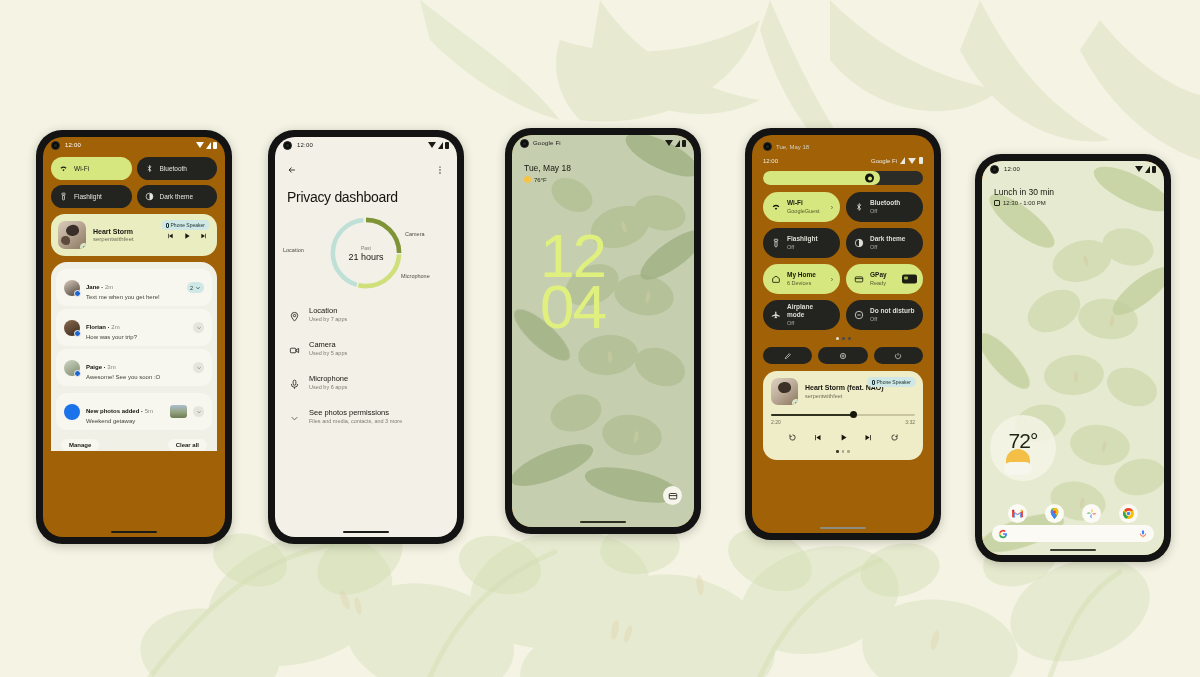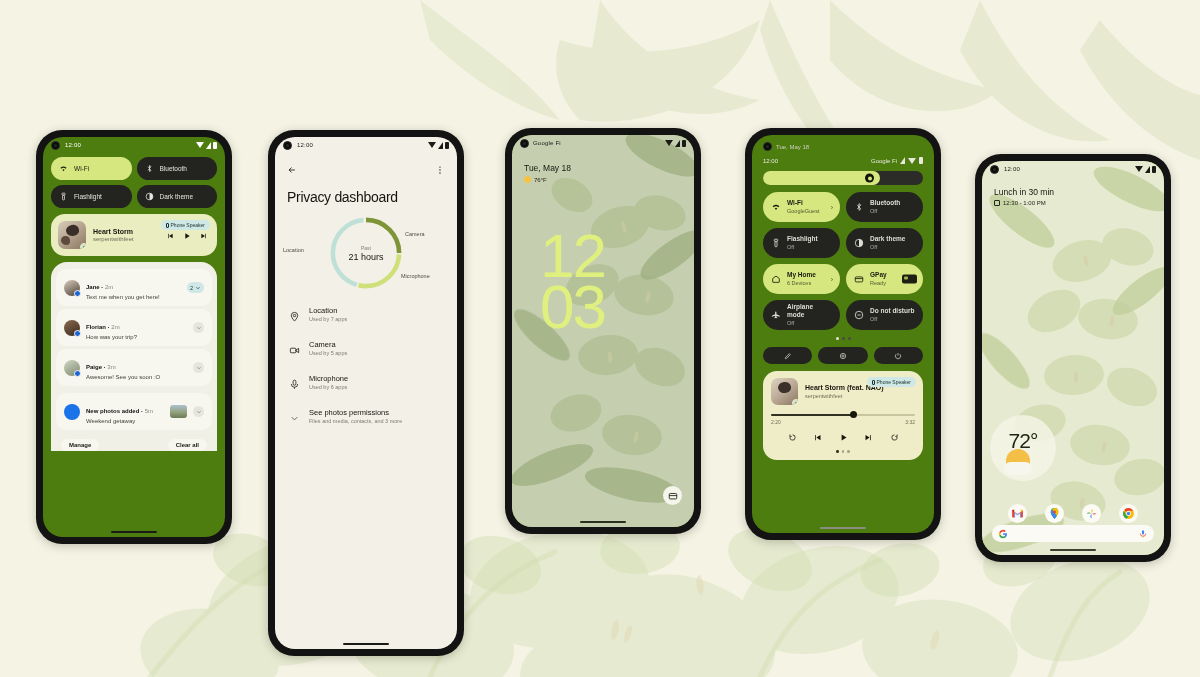--- a/index.html
+++ b/index.html
@@ -19,21 +19,21 @@
     border-radius: 26px;
     background: #131313;
     padding: 7px;
     box-shadow: 0 2px 10px rgba(60,60,40,.28);
   }
   .screen {
     width: 100%; height: 100%;
     border-radius: 20px;
     overflow: hidden; position: relative;
   }
-  .screen.dark { background: #4d7c0f; }
+  .screen.dark { background: #a16207; }
   .screen.light { background: #f3f1e7; }
 
   
   .statusbar {
     height: 16px; display: flex; align-items: center;
     justify-content: space-between;
     padding: 0 8px; font-size: 6px; letter-spacing: .2px;
   }
   .statusbar.on-dark { color: #fff; }
   .statusbar.on-light { color: #1a1a16; }
@@ -446,21 +446,21 @@
         <span class="pill-btn">Manage</span>
         <span class="pill-btn">Clear all</span>
       </div>
     </div>
     <div class="navbar light">
         <span class="handle"></span>
       </div>
   </div>
 </div>
 
-<div class="phone" style="left:268px; top:130px; width:196px; height:526px;">
+<div class="phone" style="left:268px; top:130px; width:196px; height:414px;">
   <div class="screen light">
     <div class="statusbar on-light">
       <span class="sb-left">
         <span class="punchhole">
             <i></i>
           </span>
         <span>12:00</span>
       </span>
       <span class="sb-right">
         <span class="ic wifi"></span>
@@ -594,21 +594,21 @@
     <div class="lock-info">
       <div class="lock-date">Tue, May 18</div>
       <div class="lock-weather">
         <span class="sun-ico"></span>
         <span>76°F</span>
       </div>
     </div>
 
     <div class="big-clock">
       <div>12</div>
-      <div>03</div>
+      <div>04</div>
     </div>
 
     <div class="wallet-btn">
       <svg viewBox="0 0 24 24" fill="none" stroke="#18180f" stroke-width="2">
           <rect x="3" y="6" width="18" height="13" rx="2.5"></rect>
           <path d="M3 11h18"></path>
         </svg>
     </div>
     <div class="navbar">
         <span class="handle" style="background:#2a2f1f"></span>

